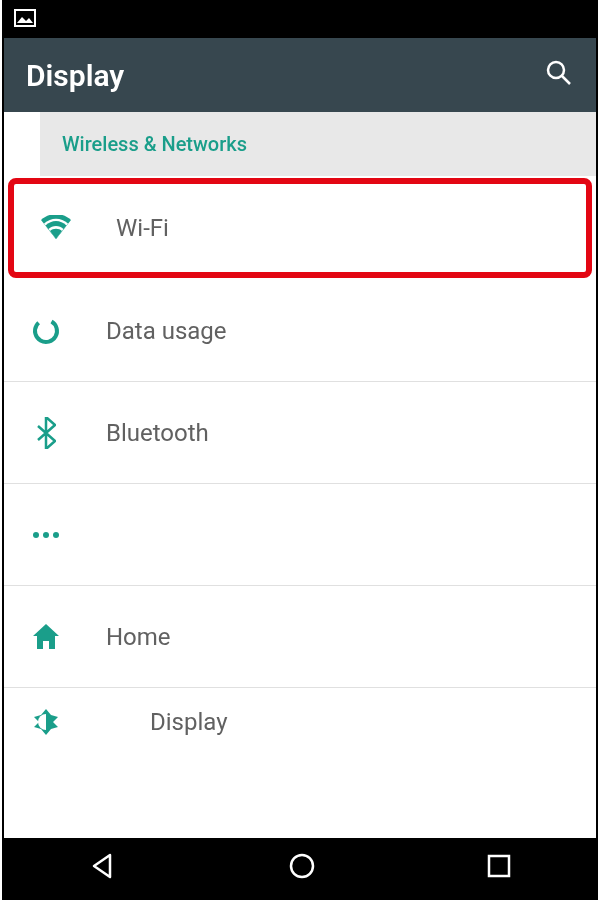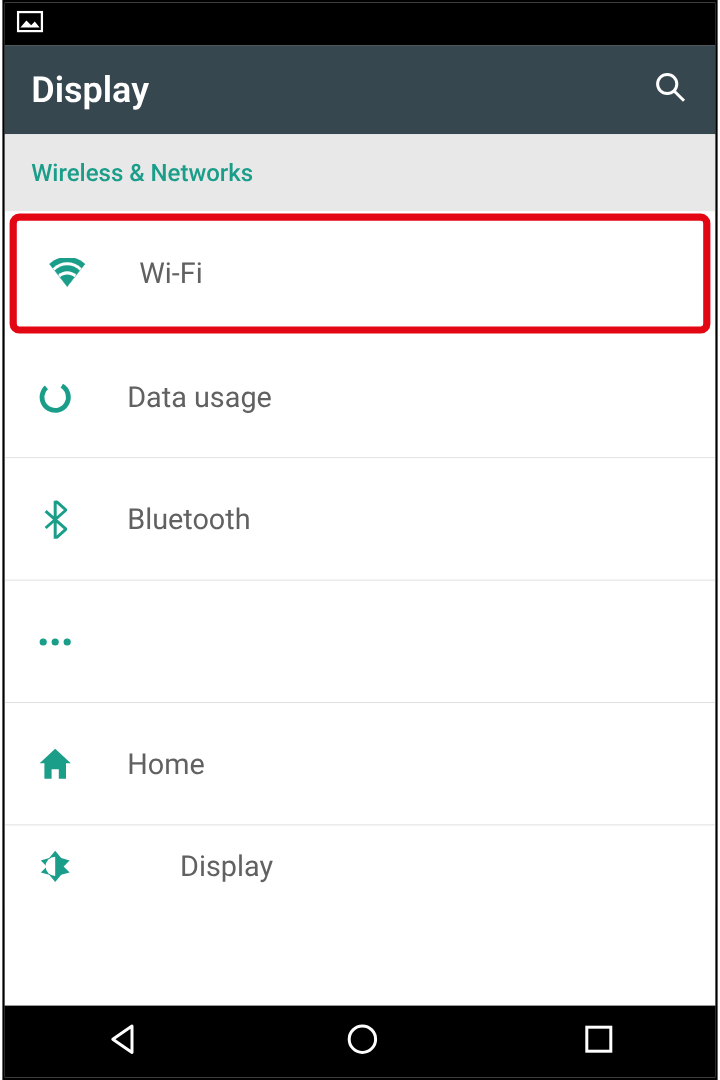--- a/index.html
+++ b/index.html
@@ -51,20 +51,21 @@
       flex: 1;
       overflow: hidden;
       background: #fff;
     }
     .section-header {
       background: #e8e8e8;
       color: #1a9e8a;
       font-size: 20px;
       font-weight: 500;
       padding: 20px 22px;
+      margin-left: 36px;
     }
     .list-item {
       height: 102px;
       background: #fff;
       display: flex;
       align-items: center;
       padding: 0 22px;
       border-bottom: 1px solid #e0e0e0;
       position: relative;
     }

